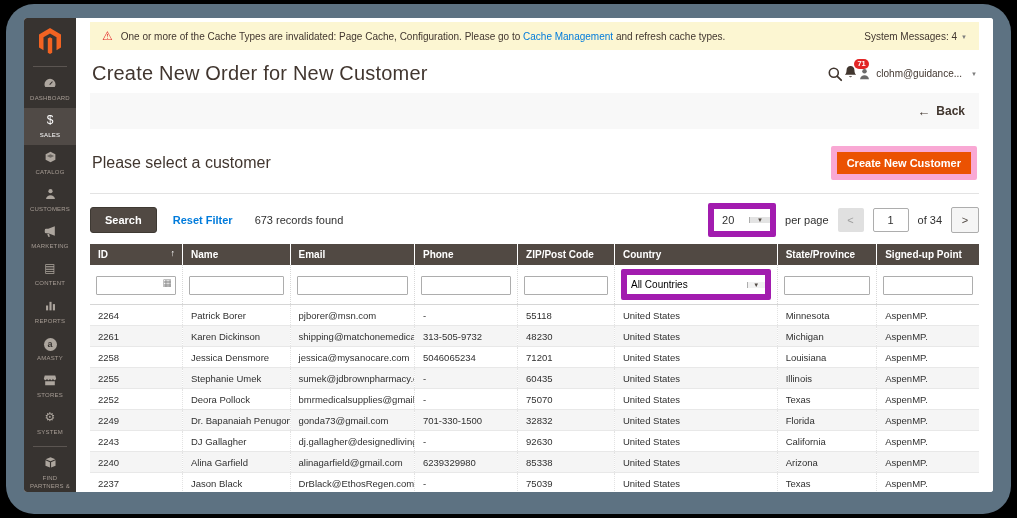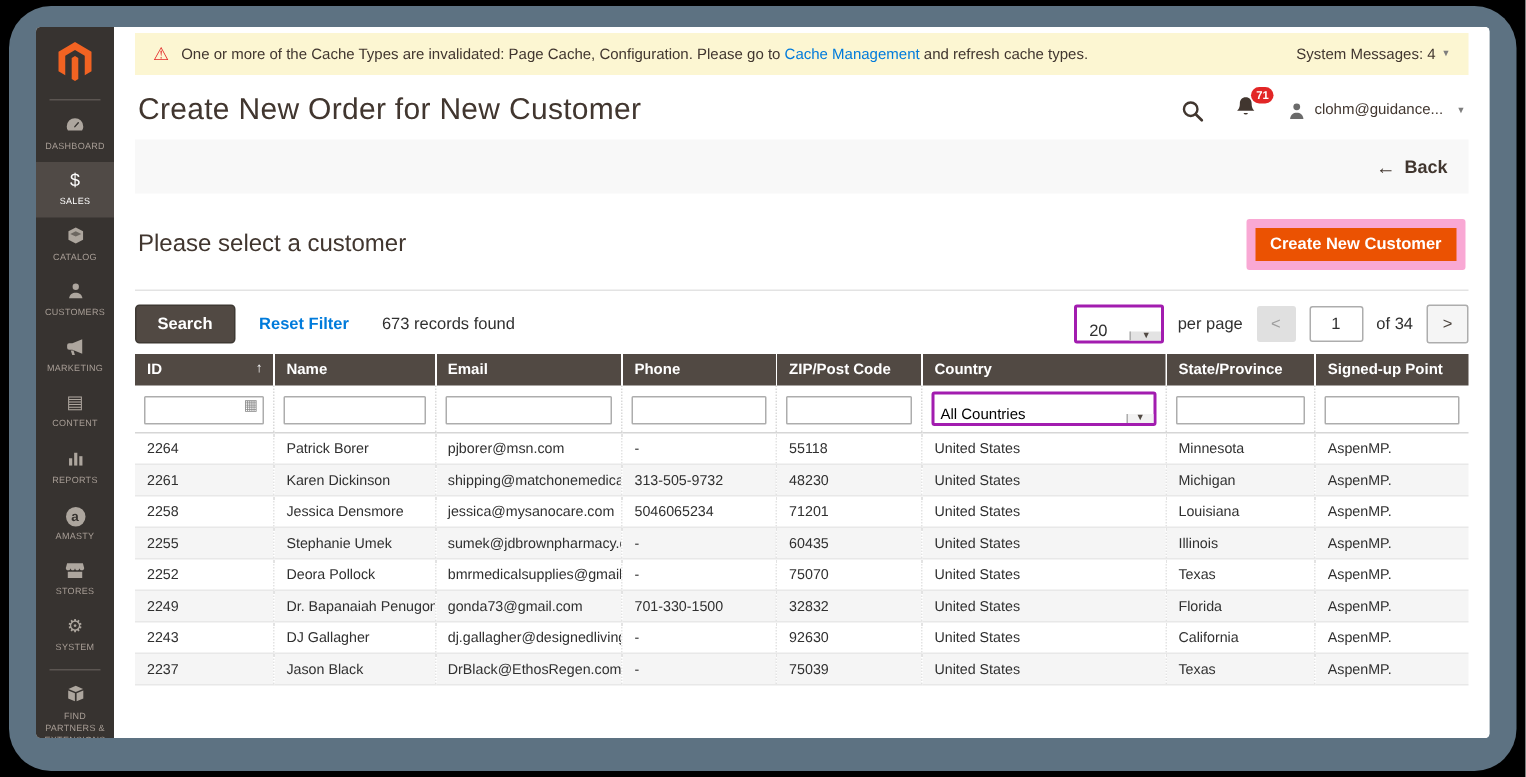--- a/index.html
+++ b/index.html
@@ -26,41 +26,41 @@
   .main{flex:1;min-width:0;display:flex;flex-direction:column;padding:4px 14px 0;background:#fff;}
 
   .notice{background:#fcf6d2;height:28px;display:flex;align-items:center;padding:0 12px;font-size:10px;color:#41362f;flex-shrink:0;}
   .warn{color:#e22626;font-size:12px;margin-right:8px;line-height:1;}
   .link{color:#007bdb;text-decoration:none;cursor:pointer;}
   .sysmsg{margin-left:auto;cursor:pointer;white-space:nowrap;}
   .caret{font-size:6px;color:#7e7e7e;margin-left:4px;vertical-align:middle;}
 
   .page-header{display:flex;align-items:center;margin:12px 2px 8px;flex-shrink:0;}
   .page-header h1{margin:0;font-size:20px;font-weight:400;color:#41362f;letter-spacing:.2px;}
-  .header-actions{margin-left:auto;display:flex;gap:20px;}
+  .header-actions{margin-left:auto;display:flex;}
   .icon-btn{cursor:pointer;display:inline-flex;align-items:center;}
   .bell-wrap{position:relative;cursor:pointer;}
   .badge{position:absolute;top:-5px;right:-11px;background:#e22626;color:#fff;font-size:7.5px;font-weight:bold;border-radius:8px;padding:1.5px 3.5px;line-height:1;}
   .account{display:inline-flex;align-items:center;gap:5px;font-size:10px;color:#41362f;cursor:pointer;}
 
   .back-bar{background:#f8f8f8;height:36px;display:flex;align-items:center;justify-content:flex-end;padding:0 14px;flex-shrink:0;}
   .back-btn{font-size:12px;font-weight:bold;color:#41362f;cursor:pointer;display:inline-flex;align-items:center;gap:6px;}
   .back-arrow{font-size:13px;font-weight:normal;}
 
   .section-head{display:flex;align-items:center;margin:17px 2px 13px;flex-shrink:0;justify-content:center;}
   .section-head h2{margin:0;font-size:16px;font-weight:400;color:#41362f;}
   .orange-btn{margin-left:auto;background:#eb5202;border:6px solid #f9a8d4;color:#fff;font-size:11px;font-weight:bold;padding:5px 10px;border-radius:2px;cursor:pointer;font-family:inherit;}
   .divider{border-top:1px solid #e3e3e3;flex-shrink:0;}
 
   .toolbar{display:flex;align-items:center;margin:9px 0 7px;flex-shrink:0;}
   .search-btn{background:#514943;color:#fff;border:1px solid #3e3933;border-radius:3px;font-size:11px;font-weight:600;padding:6px 14px;cursor:pointer;font-family:inherit;margin-right:16px;}
   .reset-link{color:#007bdb;font-size:11px;font-weight:700;cursor:pointer;margin-right:22px;text-decoration:none;}
   .records{font-size:11px;color:#303030;}
   .pager{margin-left:auto;display:flex;align-items:center;gap:9px;font-size:11px;color:#303030;}
-  .select-box{display:flex;align-items:flex-end;border:2px solid #a21caf;border-radius:2px;background:#fff;height:22px;cursor:pointer;}
+  .select-box{display:flex;align-items:center;border:6px solid #a21caf;border-radius:2px;background:#fff;height:22px;cursor:pointer;}
   .select-box .sel-val{display:flex;align-items:center;padding:0 9px 0 8px;min-width:18px;}
   .select-caret{width:20px;background:#e3e3e3;border-left:1px solid #adadad;display:flex;align-items:center;justify-content:center;}
   .select-caret span{font-size:6px;color:#514943;margin:0;}
   .per-page{margin-right:0;}
   .pg-btn{width:26px;height:24px;border-radius:2px;display:flex;align-items:center;justify-content:center;font-size:11px;cursor:pointer;}
   .pg-btn.prev{background:#e0e0e0;color:#9e9e9e;}
   .pg-btn.next{background:#f5f5f5;border:1px solid #adadad;color:#514943;}
   .pg-input{width:30px;height:20px;border:1px solid #adadad;border-radius:2px;text-align:center;font-size:11px;font-family:inherit;color:#303030;}
 
   
@@ -341,20 +341,30 @@
               <td>2243</td>
               <td>DJ Gallagher</td>
               <td>dj.gallagher@designedliving.net</td>
               <td>-</td>
               <td>92630</td>
               <td>United States</td>
               <td>California</td>
               <td>AspenMP.</td>
             </tr>
             <tr class="data-row">
+              <td>2240</td>
+              <td>Alina Garfield</td>
+              <td>alinagarfield@gmail.com</td>
+              <td>6239329980</td>
+              <td>85338</td>
+              <td>United States</td>
+              <td>Arizona</td>
+              <td>AspenMP.</td>
+            </tr>
+            <tr class="data-row">
               <td>2237</td>
               <td>Jason Black</td>
               <td>DrBlack@EthosRegen.com</td>
               <td>-</td>
               <td>75039</td>
               <td>United States</td>
               <td>Texas</td>
               <td>AspenMP.</td>
             </tr>
           </tbody>

